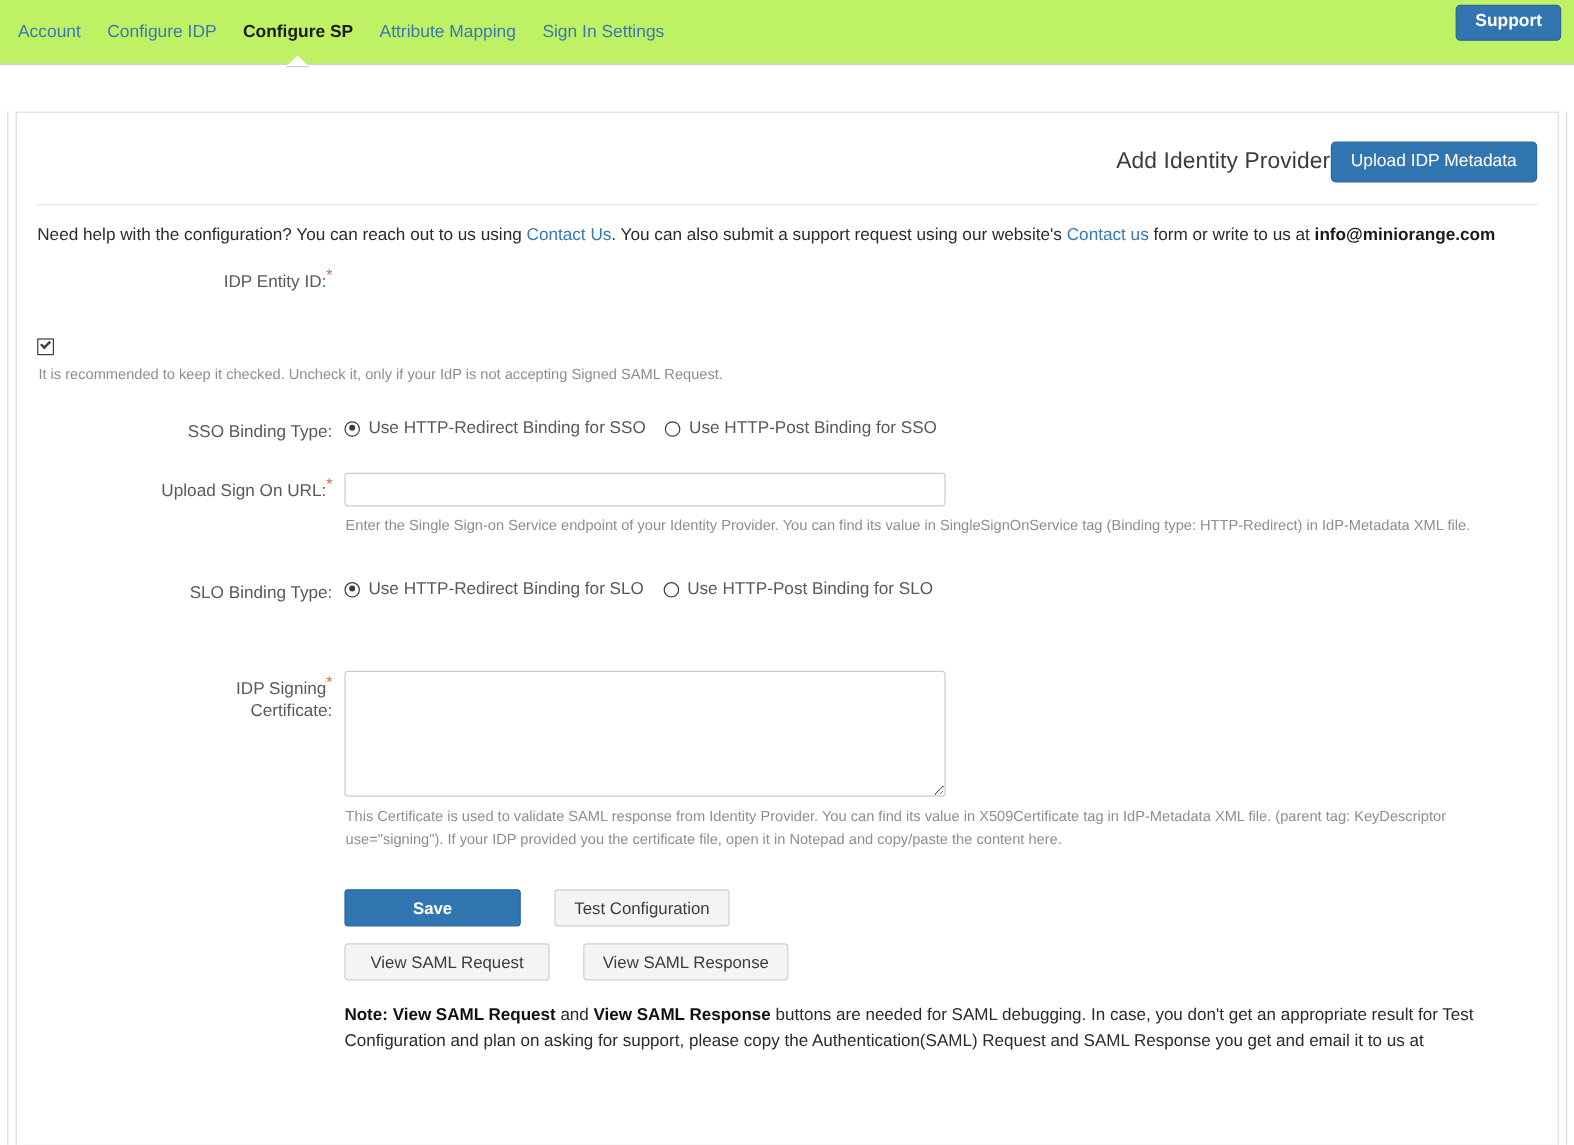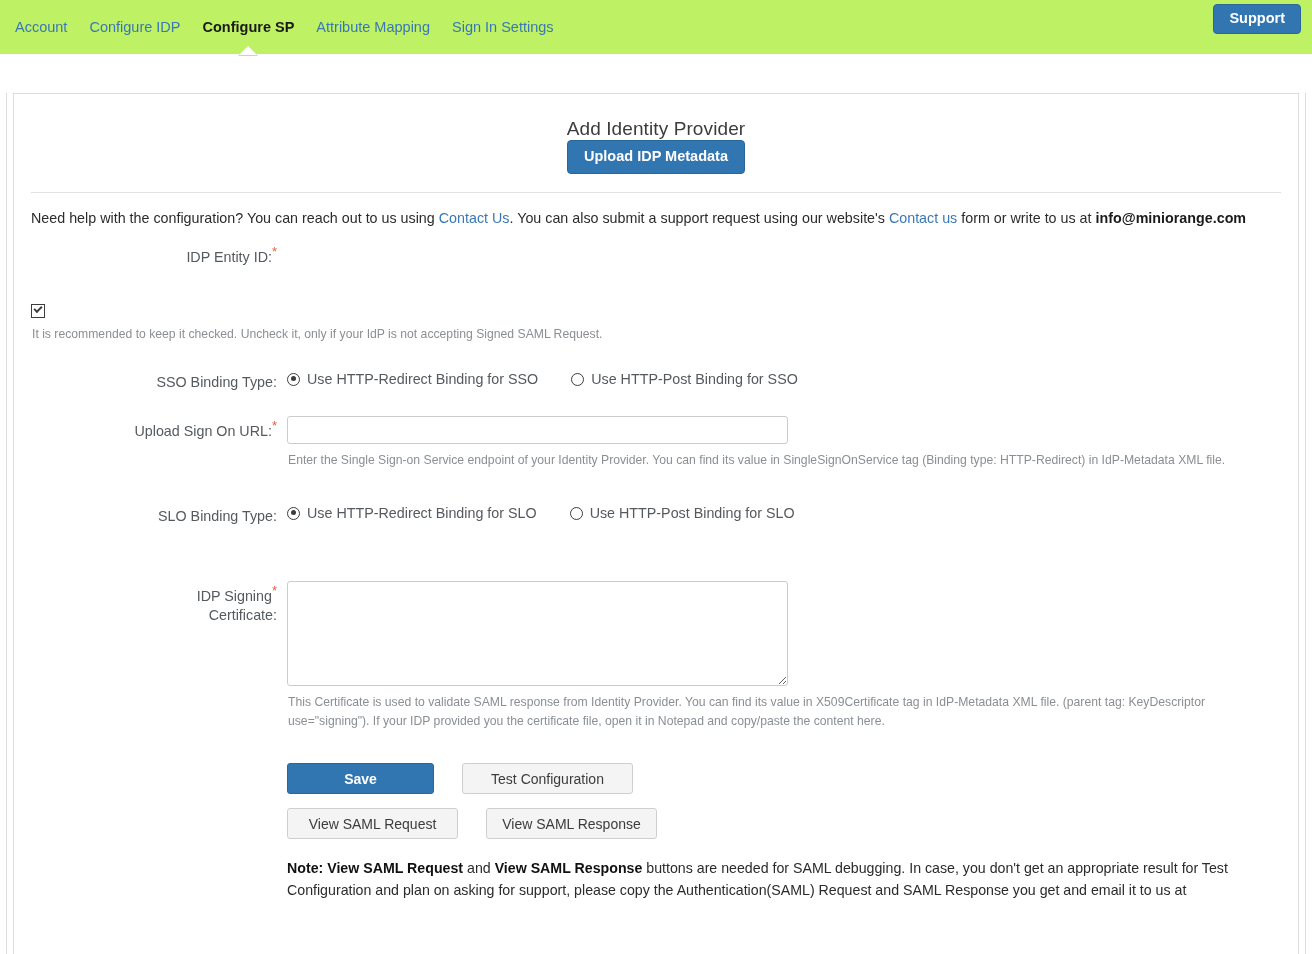--- a/index.html
+++ b/index.html
@@ -89,34 +89,33 @@
     padding: 0 17px;
     overflow: hidden;
   }
 
   
   .panel-head {
     display: flex;
     align-items: center;
     justify-content: flex-end;
     padding: 24px 0 18px 0;
-    flex-direction: column;
   }
   .panel-title {
     font-size: 19px;
     color: #3c3c3c;
     font-weight: normal;
     margin: 0;
     letter-spacing: .1px;
   }
   .upload-btn {
     background: #3276b1;
     color: #fff;
     font-size: 14.5px;
-    font-weight: bold;
+    font-weight: normal;
     border: 1px solid #2b6699;
     border-radius: 4px;
     padding: 8px 16px 9px;
     cursor: pointer;
     line-height: 1;
   }
   .hr {
     border: 0;
     border-top: 1px solid #e2e2e2;
     margin: 0 0 15px 0;
@@ -205,21 +204,21 @@
     content: "";
     position: absolute;
     left: 2px; top: 1px;
     width: 6px; height: 3px;
     border-left: 2px solid #3c3c3c;
     border-bottom: 2px solid #3c3c3c;
     transform: rotate(-45deg);
   }
 
   
-  .radios { display: flex; align-items: center; padding-top: 4px; gap: 17px; }
+  .radios { display: flex; align-items: center; padding-top: 4px; }
   .rwrap { display: flex; align-items: center; cursor: pointer; margin-right: 16px; }
   .rd {
     width: 13px; height: 13px;
     border: 1.5px solid #3c3c3c;
     border-radius: 50%;
     background: #fff;
     position: relative;
     display: inline-block;
     flex: 0 0 auto;
   }
@@ -256,21 +255,21 @@
     height: 31px;
     background: #f4f4f4;
     color: #3c3c3c;
     font-size: 14px;
     border: 1px solid #cfcfcf;
     border-radius: 3px;
     cursor: pointer;
     padding: 0 16px;
     font-family: "Liberation Sans", sans-serif;
   }
-  .btn-test { width: 171px; padding: 0; }
+  .btn-test { width: 146px; padding: 0; }
   .btn-saml { width: 171px; padding: 0; }
   .spacer-28 { width: 28px; }
 
   .note {
     font-size: 14.2px;
     color: #2b2b2b;
     line-height: 1.52;
     max-width: 990px;
     padding-top: 19px;
   }

